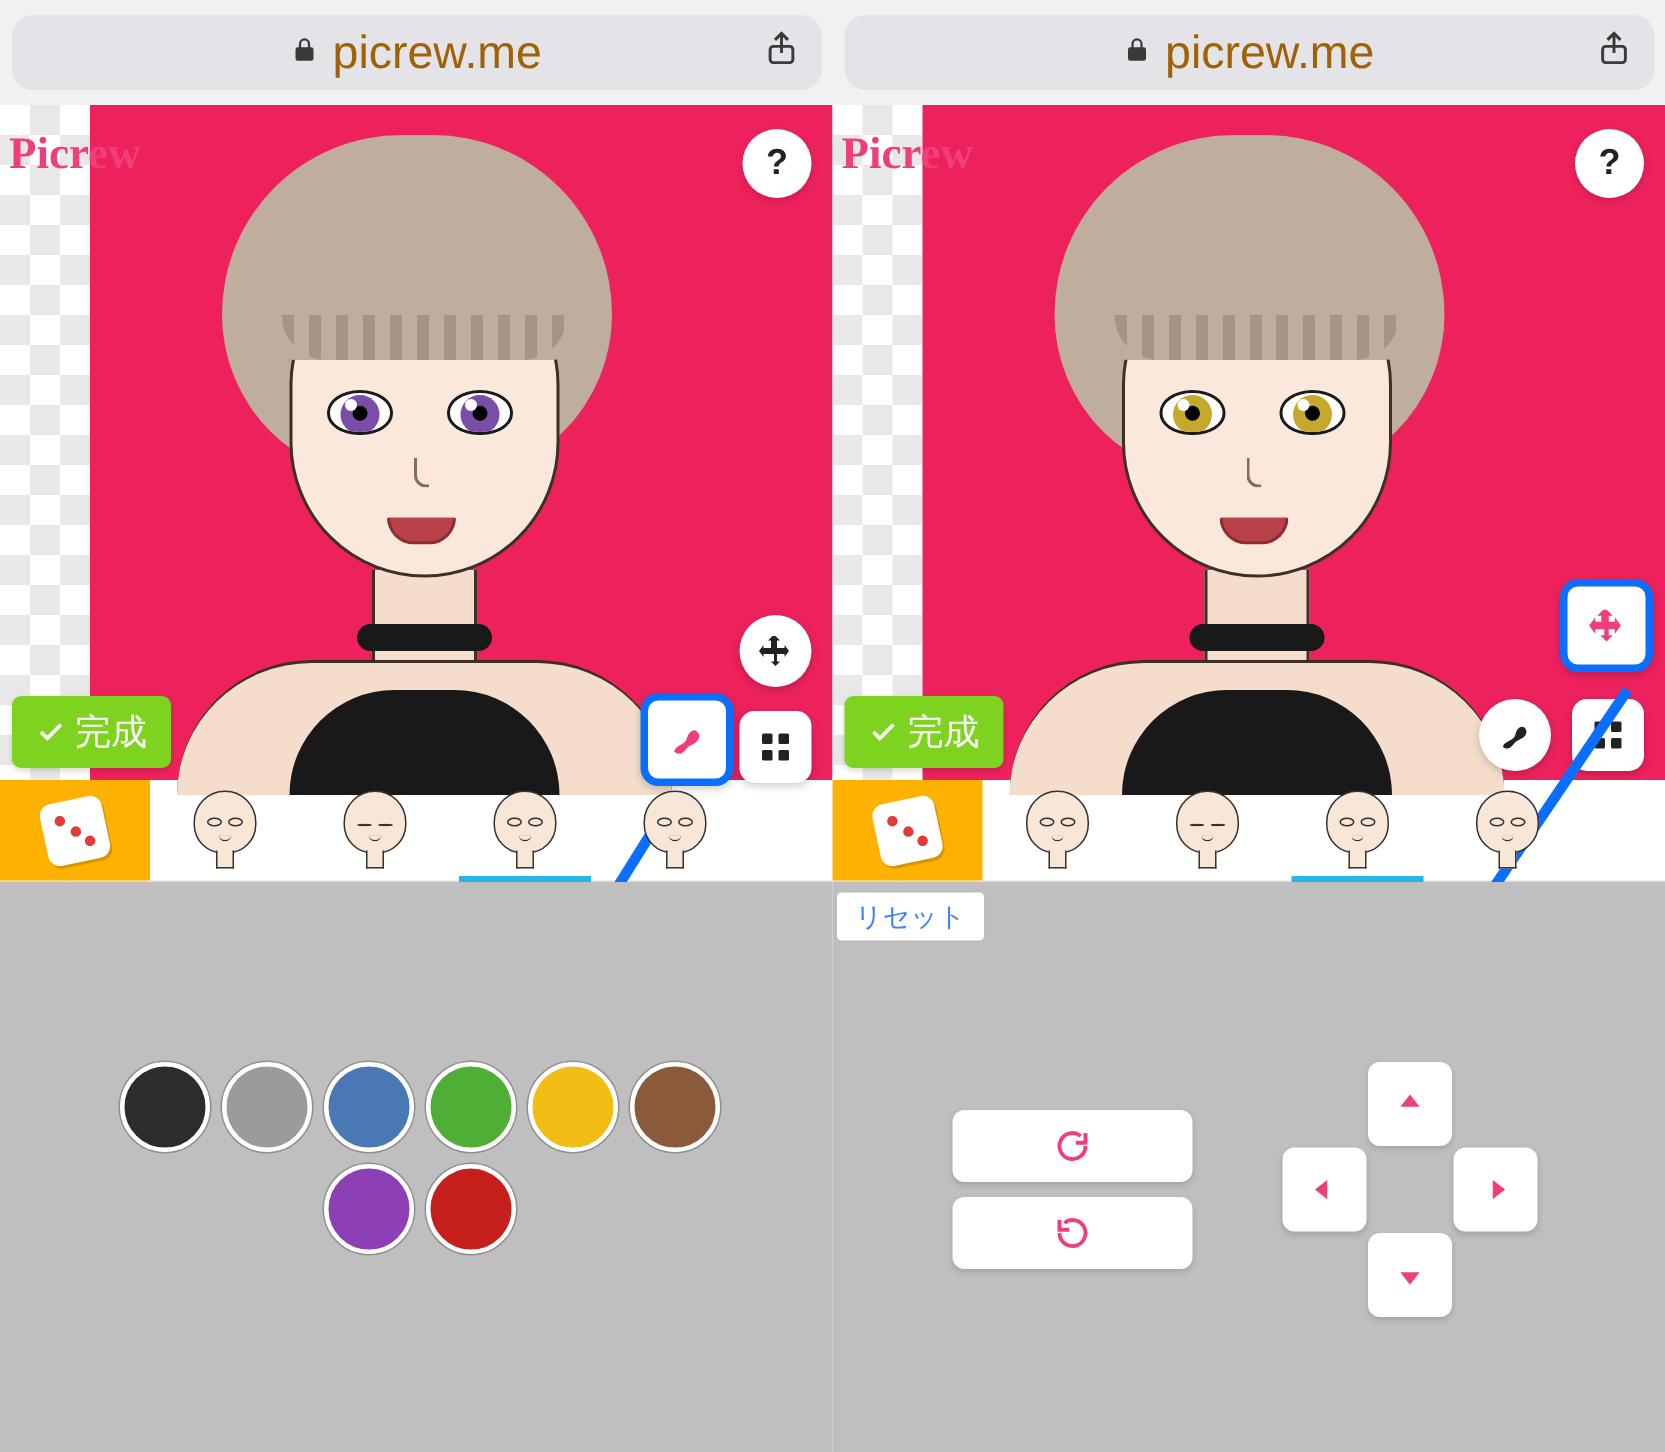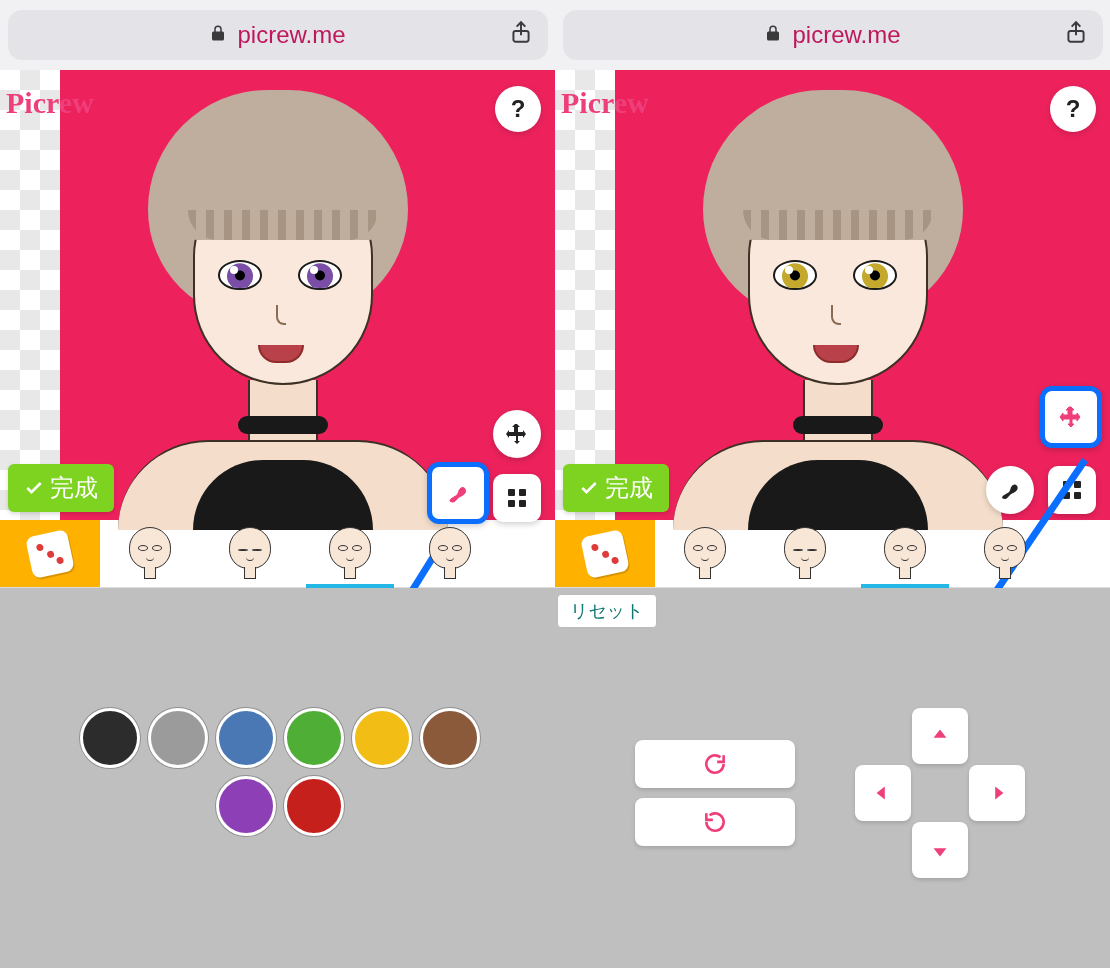--- a/index.html
+++ b/index.html
@@ -33,22 +33,22 @@
   }
   .addr-pill {
     width: 540px;
     height: 50px;
     background: #e4e4e8;
     border-radius: 14px;
     display: flex;
     align-items: center;
     justify-content: center;
     position: relative;
-    color: #be185d;
-    font-size: 24px;
+    color: #a16207;
+    font-size: 31px;
   }
   .addr-pill .lock { margin-right: 10px; font-size: 18px; }
   .addr-pill .share {
     position: absolute;
     right: 14px;
     top: 50%;
     transform: translateY(-50%);
   }
   .addr-pill .share svg { width: 26px; height: 26px; stroke:#3a3a3c; fill:none; stroke-width:1.8; }
 
@@ -160,21 +160,21 @@
   .cat-head .e.closed{height:0;border:none;border-top:2px solid #333;width:10px;top:22px;}
   .cat-head .m{position:absolute;left:17px;top:30px;width:8px;height:4px;border-bottom:1px solid #333;border-radius:0 0 8px 8px;}
 
   
   .editor{
     flex:1; background:#bfbfbf; position:relative;
   }
   .reset-chip{
     position:absolute; left:2px; top:6px;
     background:#fff;border:1px solid #bbb;border-radius:4px;
-    padding:4px 12px;font-size:18px;color:#0f766e;
+    padding:4px 12px;font-size:18px;color:#3b82f6;
   }
   .swatches{
     position:absolute; left:80px; top:120px;
     width:400px;
     display:flex;flex-wrap:wrap;gap:8px;
   }
   .sw{
     width:60px;height:60px;border-radius:50%;
     border:3px solid #fff; box-shadow:0 0 0 1px rgba(0,0,0,.25);
   }

